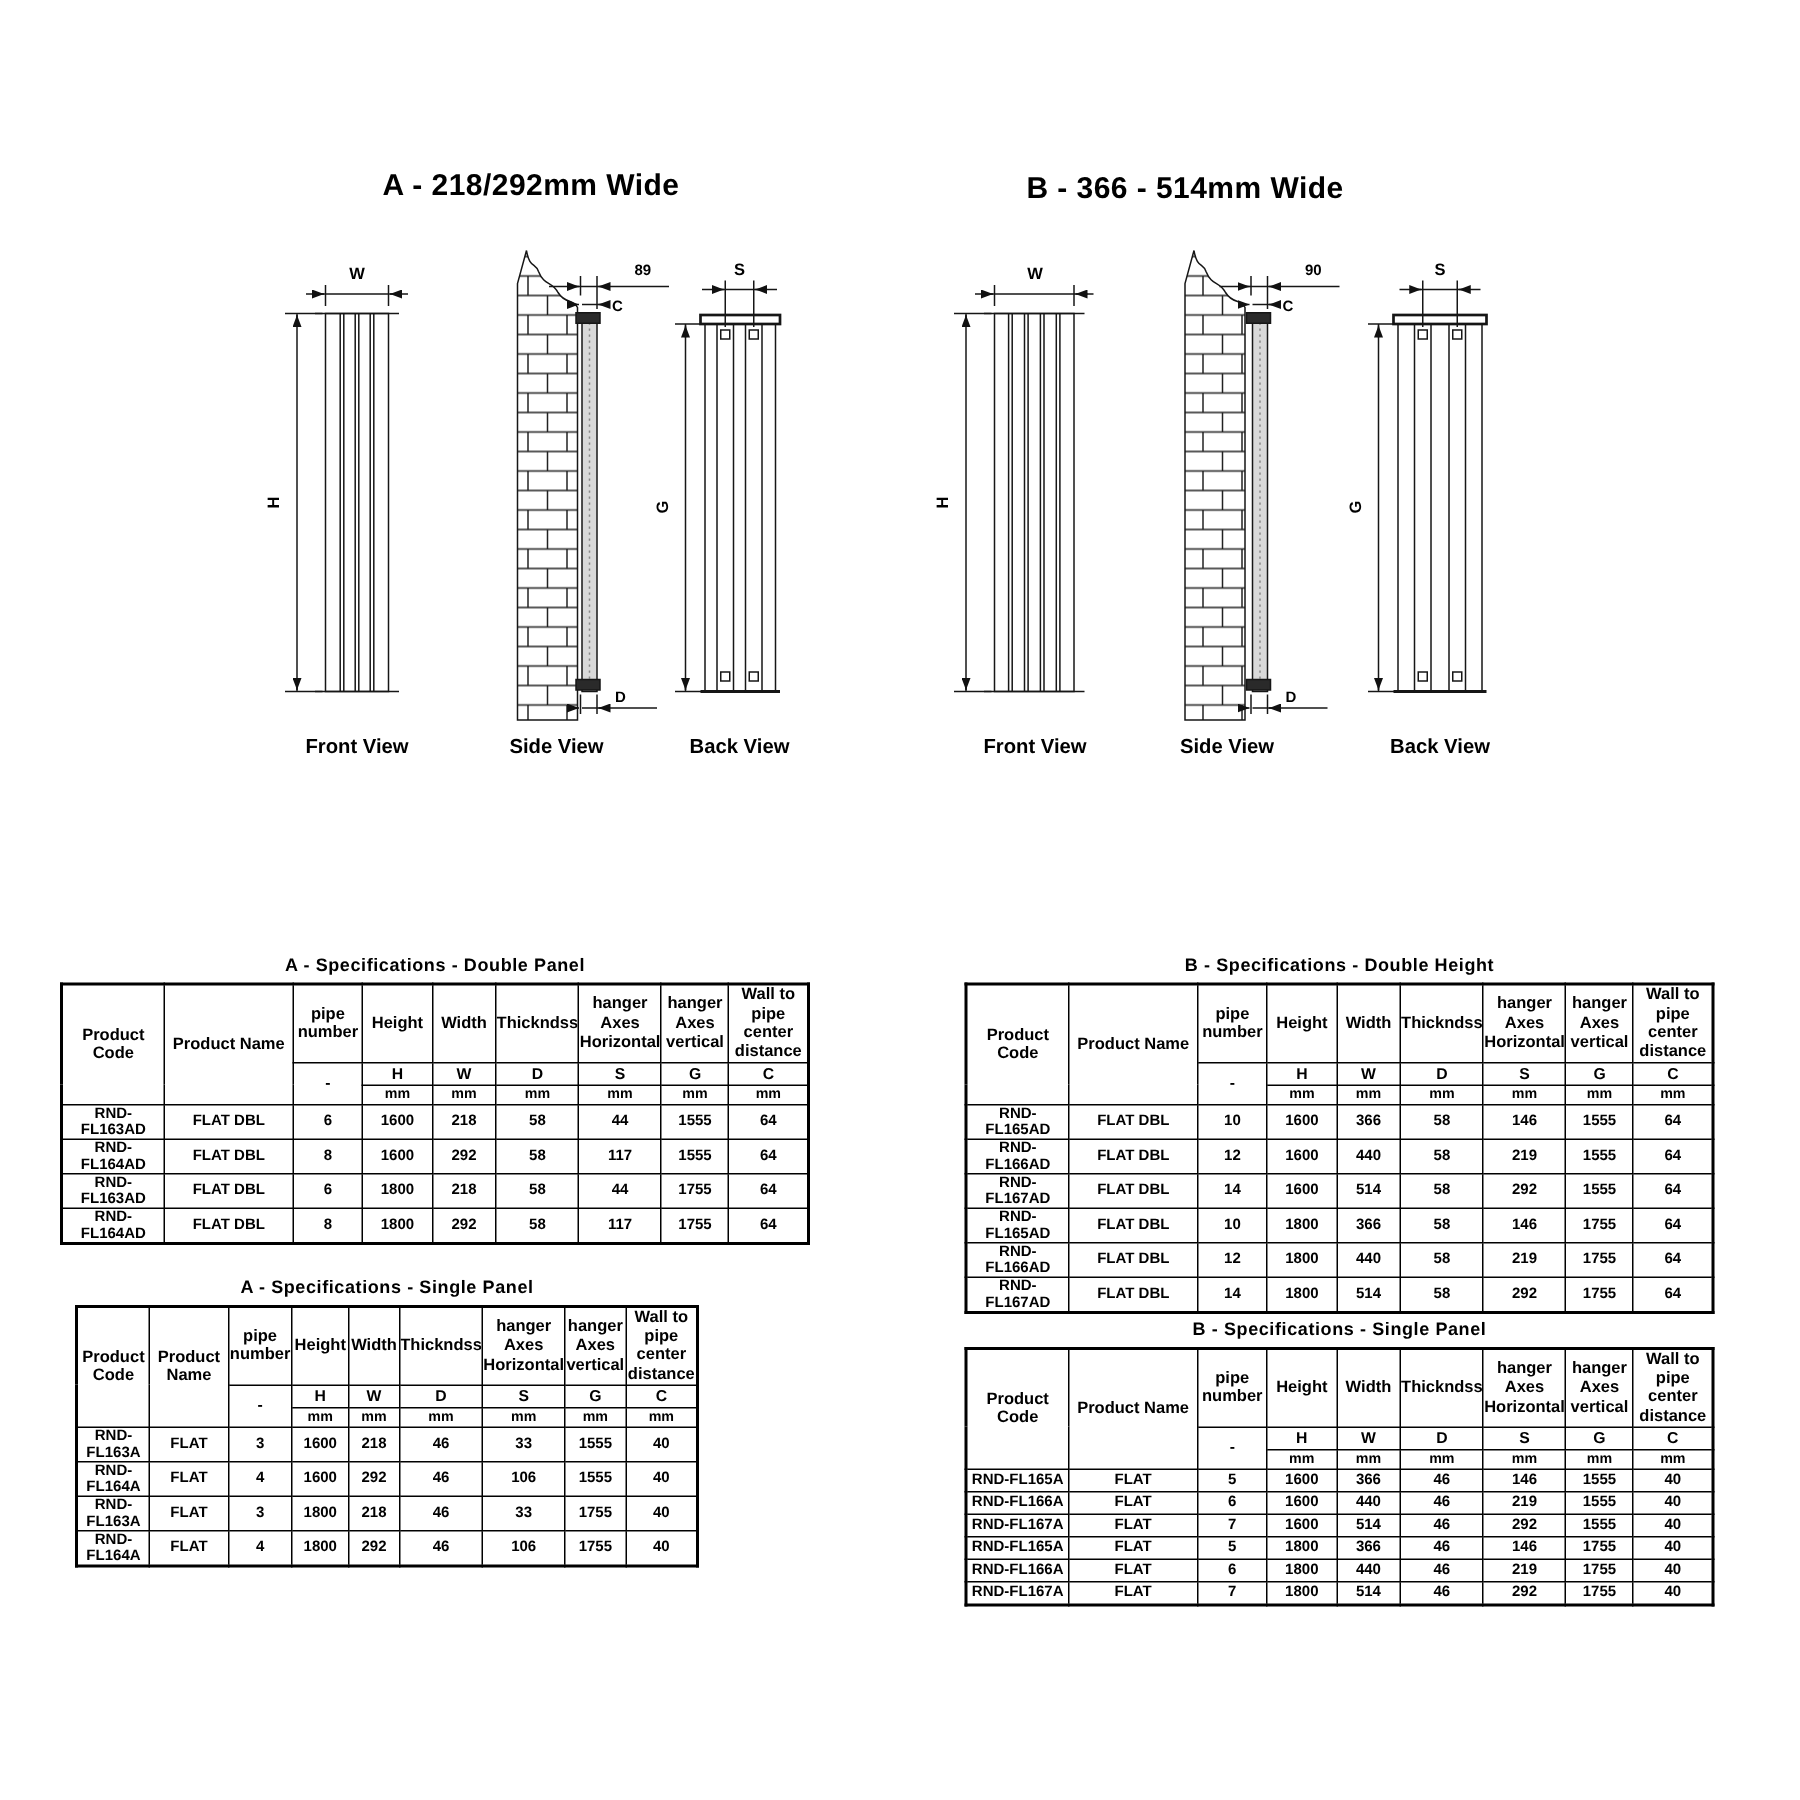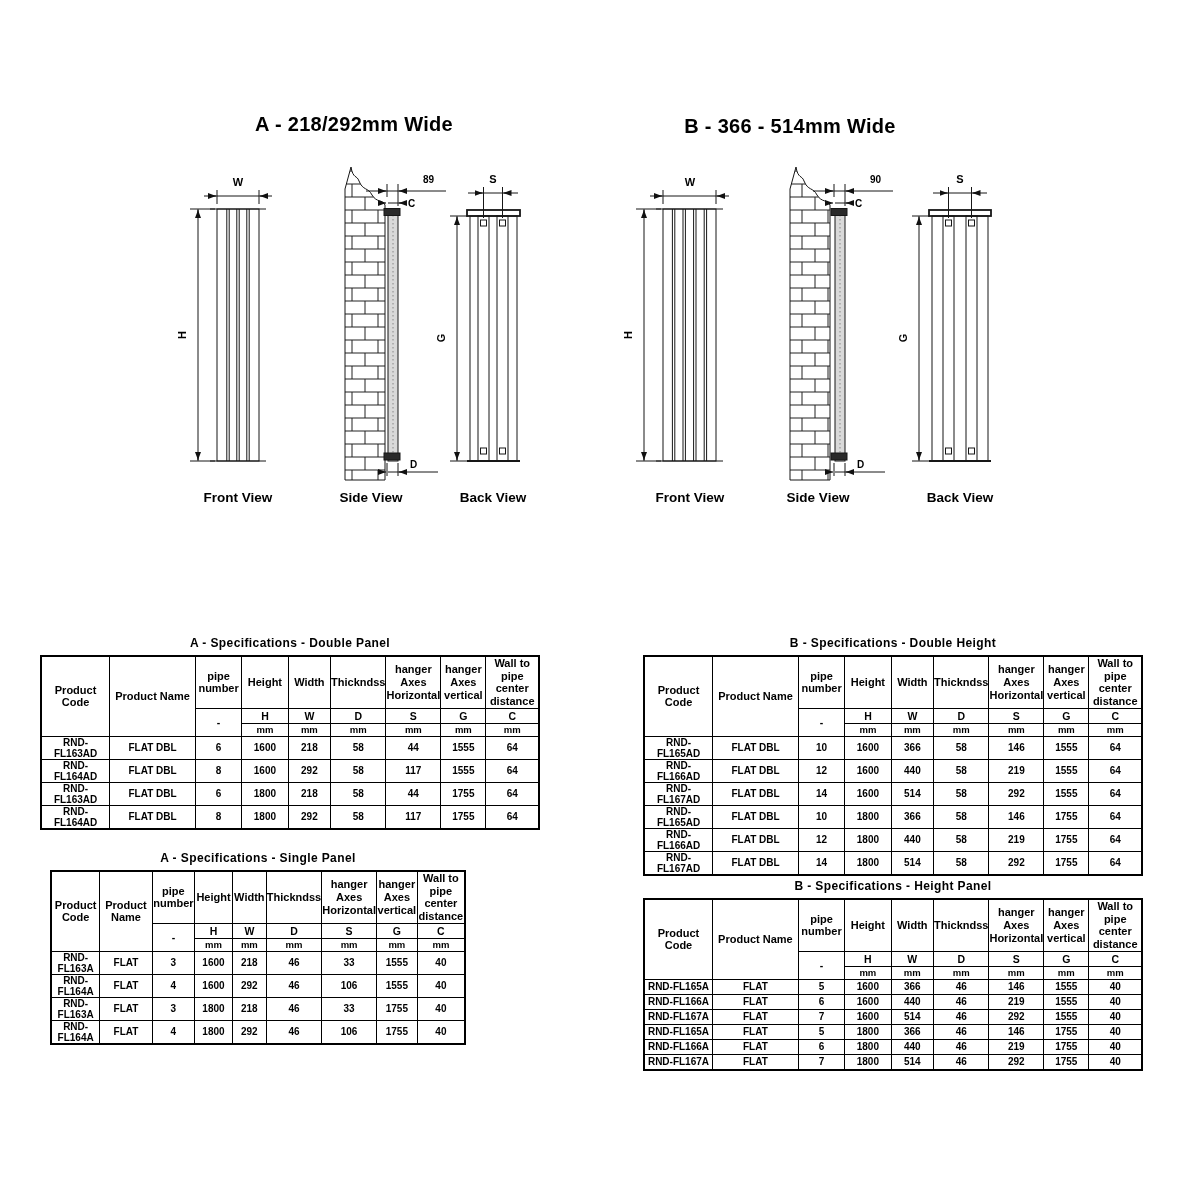--- a/index.html
+++ b/index.html
@@ -493,21 +493,21 @@
             <td class="d">46</td>
             <td class="d">106</td>
             <td class="d">1755</td>
             <td class="d">40</td>
           </tr>
         </tbody>
       </table>
   </div>
 
   <div class="specwrap" style="left:643px;top:879px;width:500px;">
-    <div class="sec-title">B - Specifications - Height Panel</div>
+    <div class="sec-title">B - Specifications - Single Panel</div>
     <table class="spec-table">
         <colgroup>
           <col style="width: 72px;">
           <col style="width: 92px;">
           <col style="width: 47px;">
           <col style="width: 48px;">
           <col style="width: 44px;">
           <col style="width: 47px;">
           <col style="width: 48px;">
           <col style="width: 46px;">

